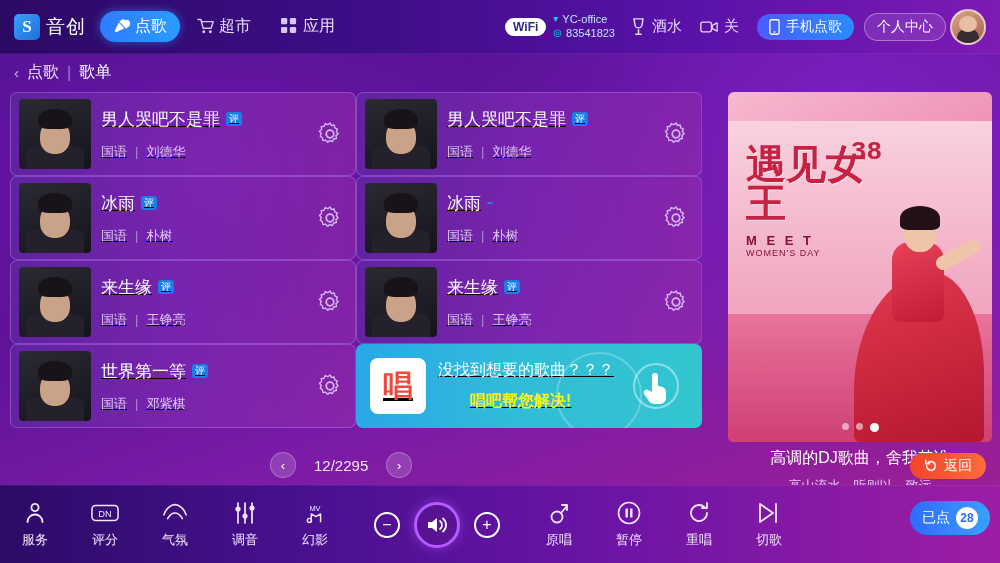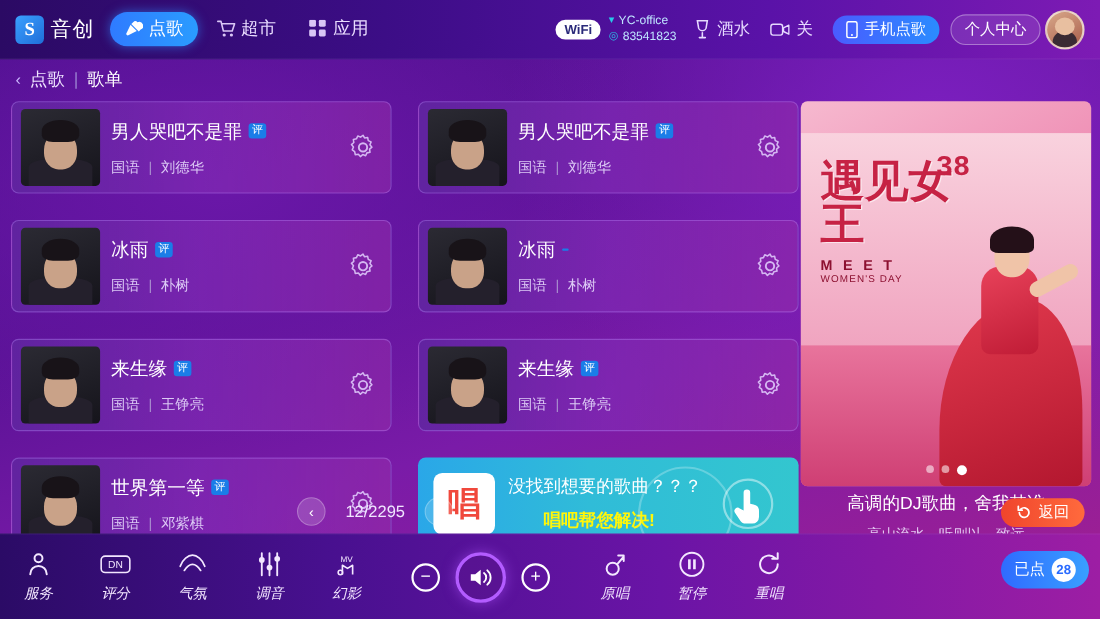--- a/index.html
+++ b/index.html
@@ -101,23 +101,24 @@
     color: #efe4ff; font-size: 16px;
   }
   .crumb .arr { font-size: 15px; color: #cbb6ff; }
   .crumb .sep { color: #9a7fd0; }
   .crumb .cur { color: #fff; }
 
   
   .list-wrap {
     position: absolute; left: 10px; top: 92px;
     width: 702px; height: 348px;
-    display: grid; grid-template-columns: 346px 346px; gap: 24px;
+    display: grid; grid-template-columns: 346px 346px; gap: 0;
     grid-auto-rows: 84px;
     align-content: start;
+    text-decoration: underline;
   }
   .song-card {
     position: relative;
     border-radius: 7px;
     background: linear-gradient(90deg, rgba(96,38,160,0.85) 0%, rgba(128,42,180,0.7) 50%, rgba(150,45,170,0.55) 100%);
     border: 1px solid rgba(190,140,255,0.35);
     display: flex; align-items: center;
     overflow: hidden;
     cursor: pointer;
   }
@@ -286,21 +287,21 @@
   .bottom {
     position: absolute; left: 0; right: 0; bottom: 0; height: 78px;
     background: linear-gradient(90deg,#2b0b66 0%, #48108f 30%, #6a14a6 60%, #9d1ea4 100%);
     border-top: 1px solid rgba(255,255,255,0.07);
     display: flex; align-items: center;
   }
   .b-item {
     width: 70px; text-align: center; color: #f3e7ff; cursor: pointer;
     display: flex; flex-direction: column; align-items: center; gap: 5px;
   }
-  .b-label { font-size: 13px; font-style: italic; }
+  .b-label { font-size: 13px; }
   .b-ico { height: 26px; display: flex; align-items: center; justify-content: center; }
   .vol-group {
     display: flex; align-items: center; gap: 14px;
     margin-left: 24px; margin-right: 24px;
   }
   .vol-circle {
     width: 26px; height: 26px; border-radius: 50%;
     border: 2px solid #ffffff; color: #fff; font-size: 16px;
     display: flex; align-items: center; justify-content: center; cursor: pointer;
   }
@@ -757,20 +758,29 @@
     <div class="b-item">
       <span class="b-ico">
         <svg width="24" height="24" viewBox="0 0 24 24">
             <path d="M20 12a8 8 0 1 1-2.5-5.8" fill="none" stroke="#f3e7ff" stroke-width="1.8" stroke-linecap="round"></path>
             <path d="M20 2v5h-5" fill="none" stroke="#f3e7ff" stroke-width="1.8" stroke-linecap="round" stroke-linejoin="round"></path>
           </svg>
       </span>
       <span class="b-label">重唱</span>
     </div>
 
+    <div class="b-item">
+      <span class="b-ico">
+        <svg width="26" height="24" viewBox="0 0 26 24">
+            <path d="M4 3l13 9L4 21z" fill="none" stroke="#f3e7ff" stroke-width="1.8" stroke-linejoin="round"></path>
+            <path d="M20 3v18" stroke="#f3e7ff" stroke-width="1.8" stroke-linecap="round"></path>
+          </svg>
+      </span>
+      <span class="b-label">切歌</span>
+    </div>
 
     <div class="counter">
       <span>已点</span>
       <span class="num">28</span>
     </div>
   </div>
 
 </div>
 
 </body></html>

